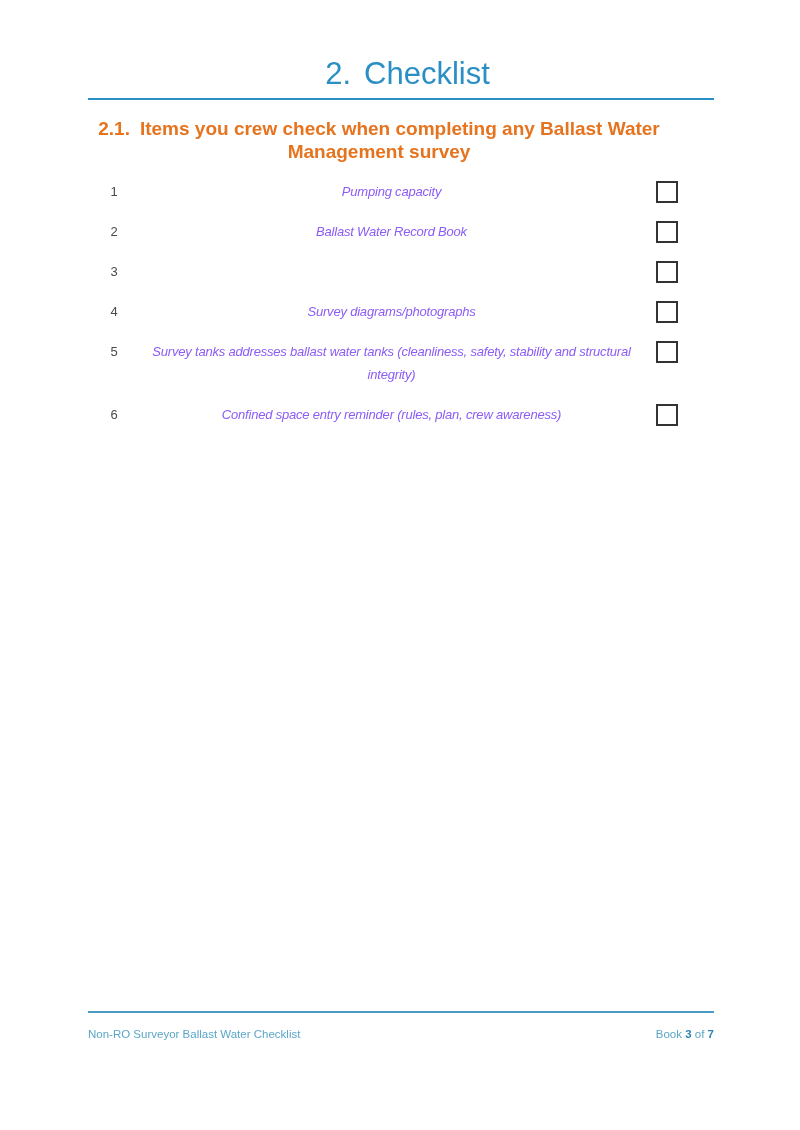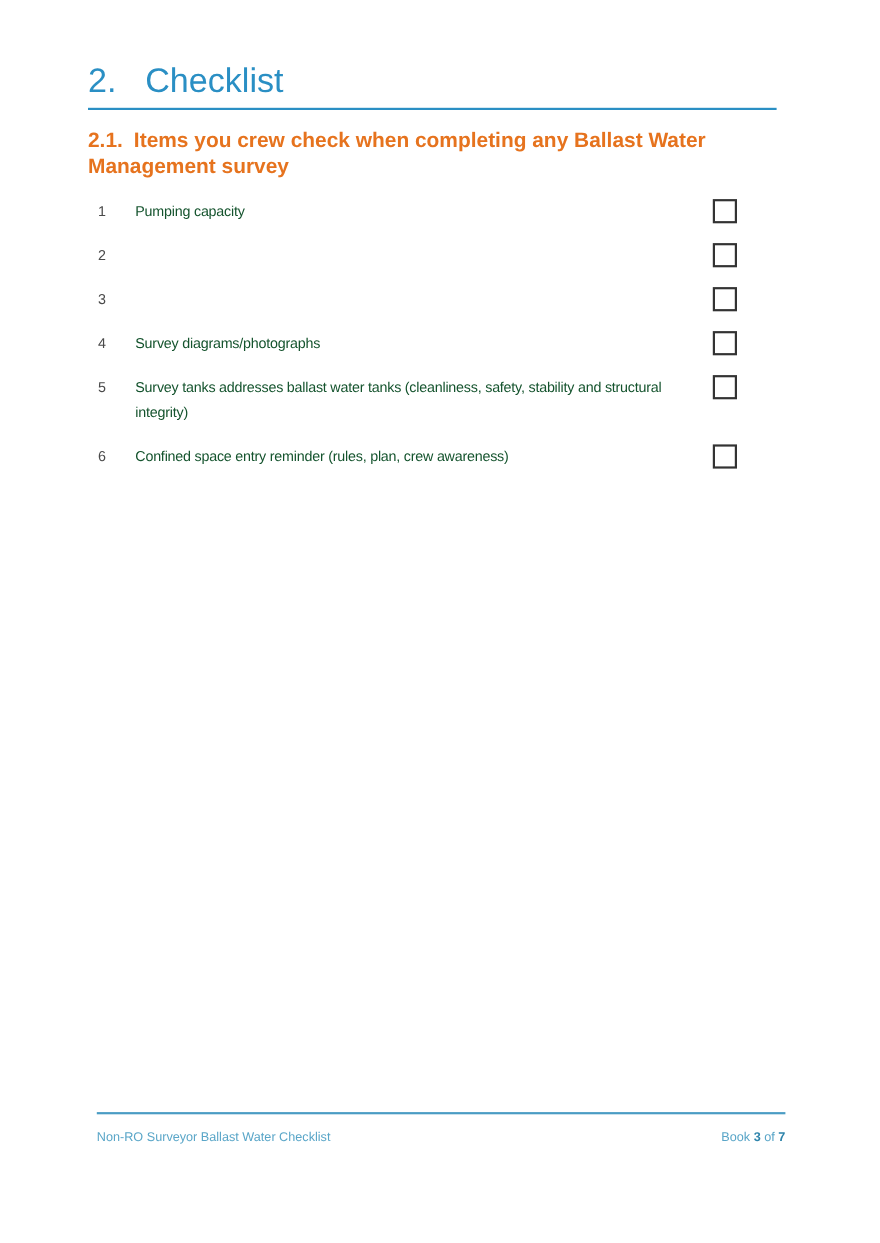--- a/index.html
+++ b/index.html
@@ -9,23 +9,24 @@
   .page {
     position:relative;
     width:800px;
     height:1130px;
     background:#ffffff;
     overflow:hidden;
   }
 
   .content {
     position:absolute;
-    left:80px;
+    left:88px;
     top:0;
     width:626px;
+    text-align:center;
   }
 
   
   .doc-title {
     padding-top:57px;
     padding-bottom:7px;
     border-bottom:2px solid #2a8fc4;
     color:#2a8fc4;
     font-size:31px;
     font-weight:400;
@@ -63,23 +64,24 @@
     width:43px;
     padding-left:9px;
     font-size:13px;
     color:#4a4a4a;
     line-height:23px;
   }
   .row-label {
     flex:none;
     width:521px;
     font-size:13px;
-    color:#14532d;
+    color:#8b5cf6;
     line-height:23px;
     letter-spacing:-0.2px;
+    font-style:italic;
   }
   .row-checkbox {
     margin-left:auto;
     margin-right:36px;
     margin-top:1px;
     width:22px;
     height:22px;
     border:2px solid #333333;
     background:#ffffff;
     flex:none;
@@ -122,20 +124,21 @@
 
     <div class="checklist">
   <div class="check-row">
     <span class="row-num">1</span>
     <span class="row-label">Pumping capacity</span>
     <span class="row-checkbox"></span>
   </div>
 
   <div class="check-row">
     <span class="row-num">2</span>
+    <span class="row-label">Ballast Water Record Book</span>
     <span class="row-checkbox"></span>
   </div>
 
   <div class="check-row">
     <span class="row-num">3</span>
     <span class="row-checkbox"></span>
   </div>
 
   <div class="check-row">
     <span class="row-num">4</span>

